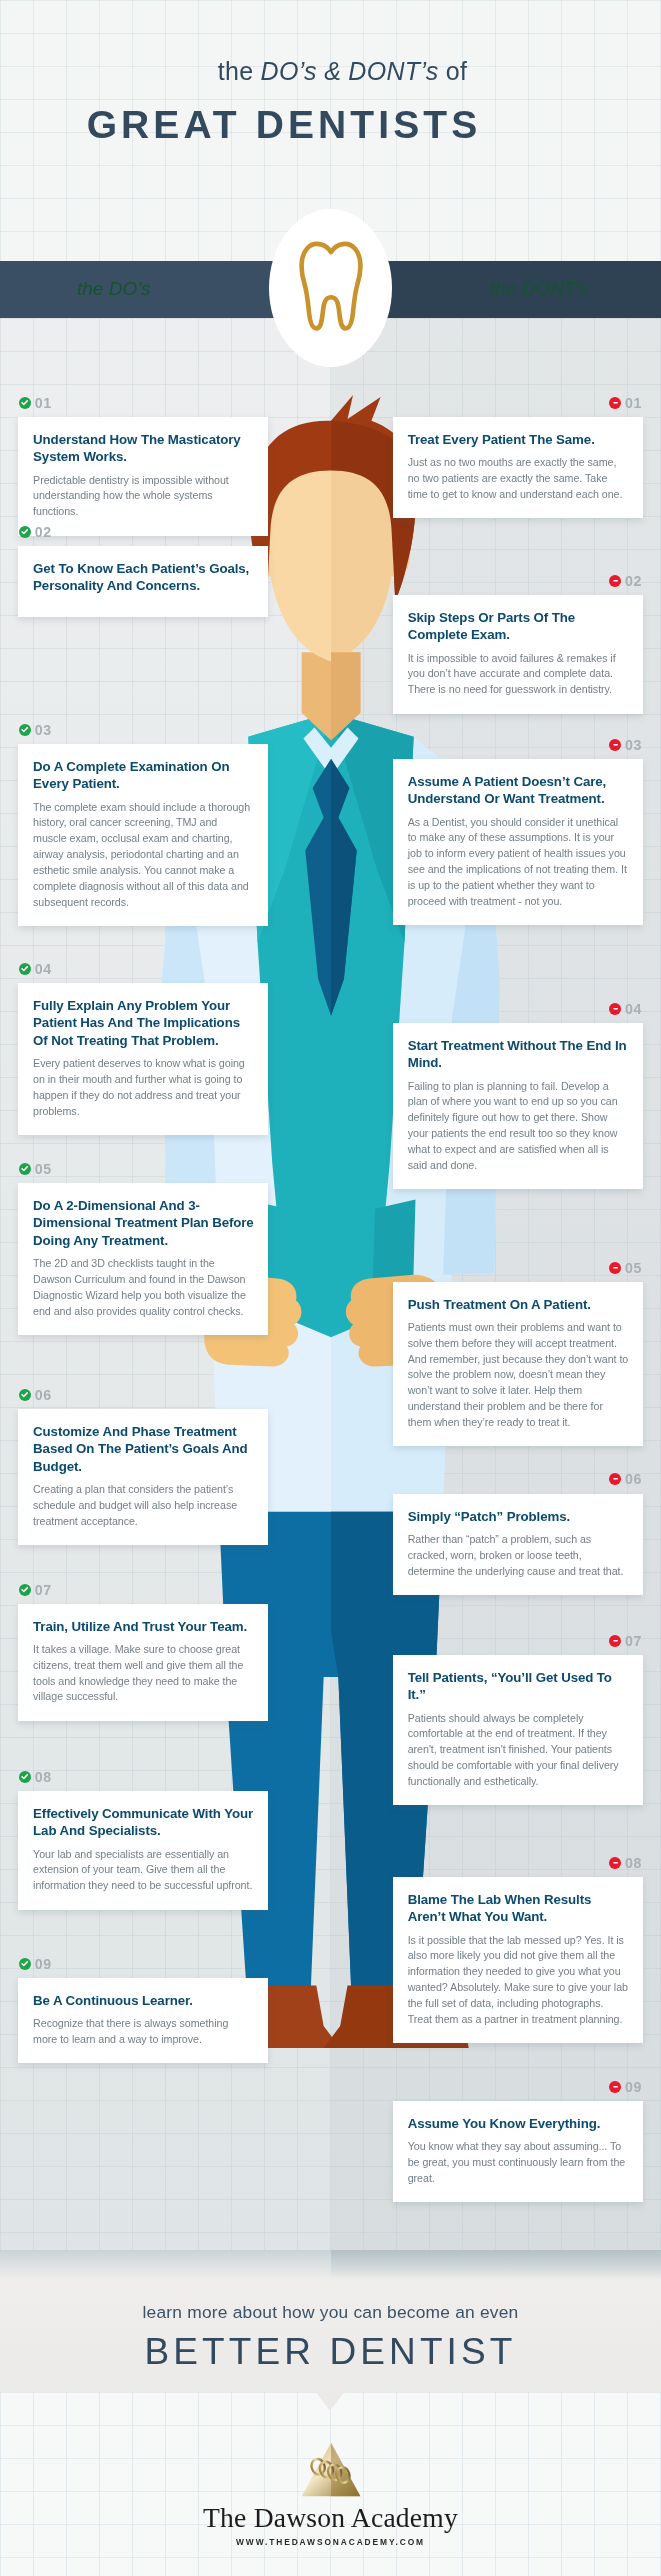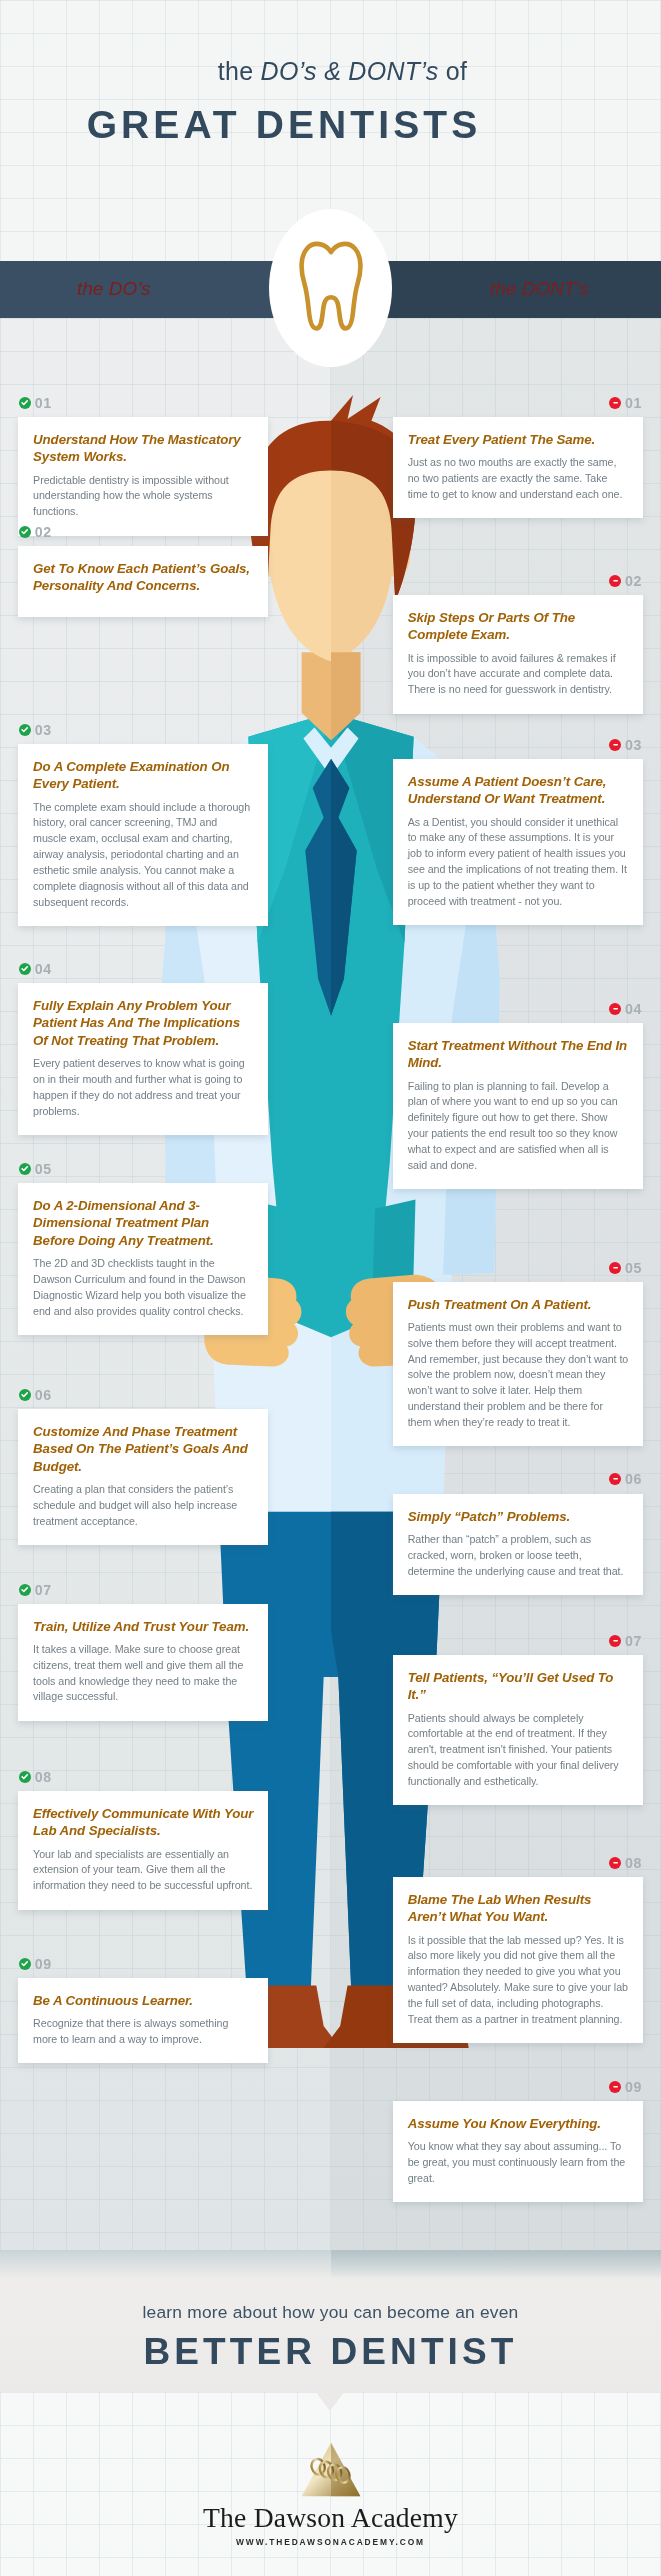--- a/index.html
+++ b/index.html
@@ -79,21 +79,21 @@
     position: absolute;
     left: 331px; top: 0;
     width: 331px; height: 57px;
     background: #2f4254;
   }
   .banner-label {
     position: absolute;
     top: 16.5px;
     font-size: 19px;
     font-style: italic;
-    color: #7f1d1d;
+    color: #14532d;
     font-weight: 400;
   }
   .banner-label.left  { left: 77px; }
   .banner-label.right { right: 72px; }
 
   .tooth-badge {
     position: absolute;
     left: 269px; top: 209px;
     width: 123px; height: 158px;
     border-radius: 50%;
@@ -147,25 +147,24 @@
     box-shadow: 0 2.8px 6.4px rgba(80,100,110,0.17);
     padding: 13.8px 14.7px 15.6px 14.7px;
     z-index: 4;
   }
   .card.left  { left: 18.4px;  width: 250px; }
   .card.right { left: 393px; width: 250px; }
 
   .card-title {
     font-size: 13.3px;
     font-weight: 700;
-    color: #a16207;
+    color: #0c4a6e;
     line-height: 1.33;
     letter-spacing: -0.1px;
     margin-bottom: 6.4px;
-    font-style: italic;
   }
   .card-body {
     font-size: 10.7px;
     color: #737f85;
     line-height: 1.48;
     letter-spacing: -0.05px;
   }
 
   
   .marker {
@@ -242,21 +241,21 @@
     font-size: 17.4px;
     color: #3c5265;
     font-weight: 300;
     letter-spacing: 0.2px;
   }
   .footer-title {
     position: absolute;
     top: 81px; left: 0; width: 661px;
     text-align: center;
     font-size: 37px;
-    font-weight: 700;
+    font-weight: 400;
     color: #33495e;
     letter-spacing: 4.1px;
   }
   .logo-wrap {
     position: absolute;
     top: 191px; left: 0; width: 661px;
     text-align: center;
     z-index: 4;
   }
   .logo-mark { display:inline-block; }

